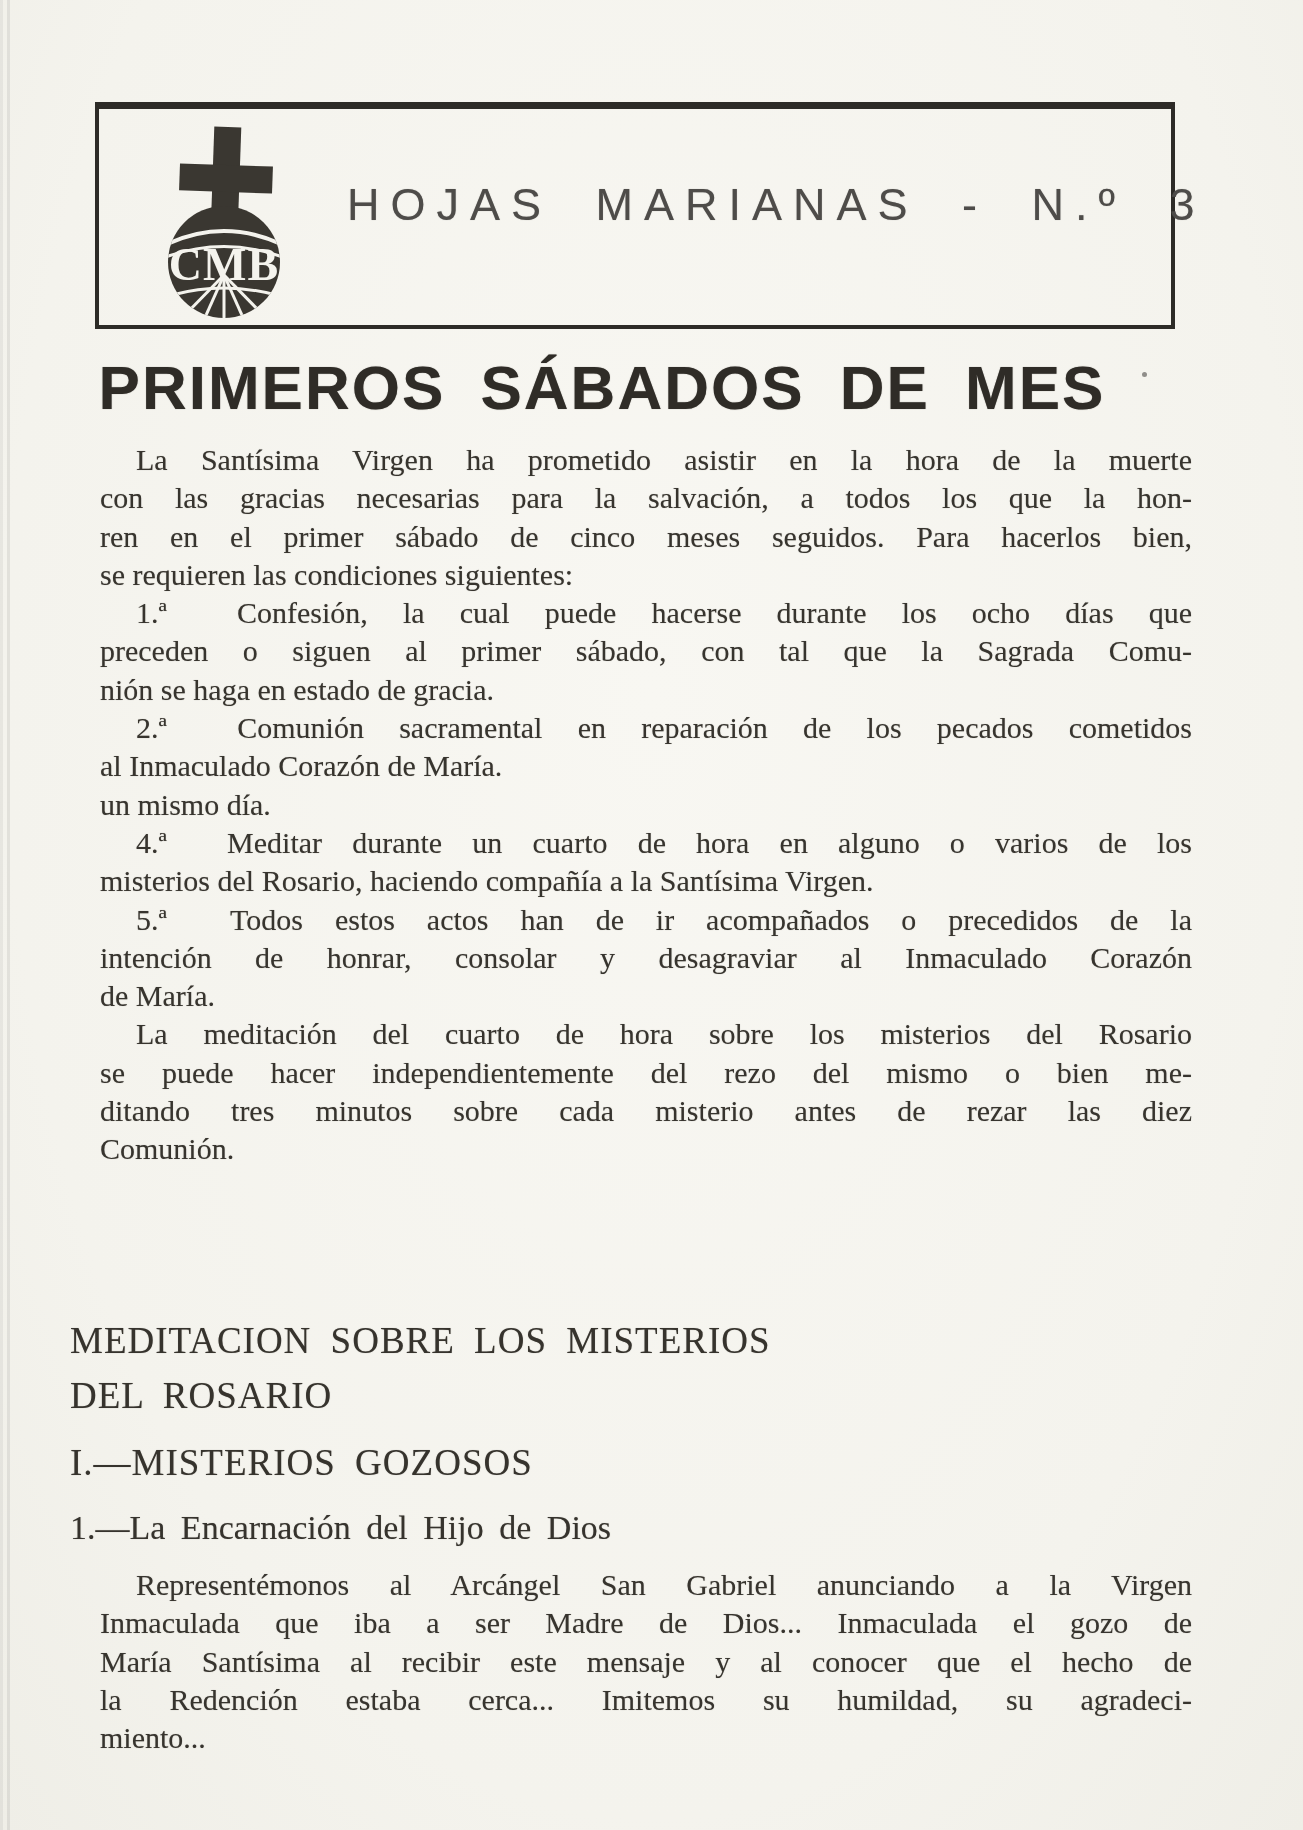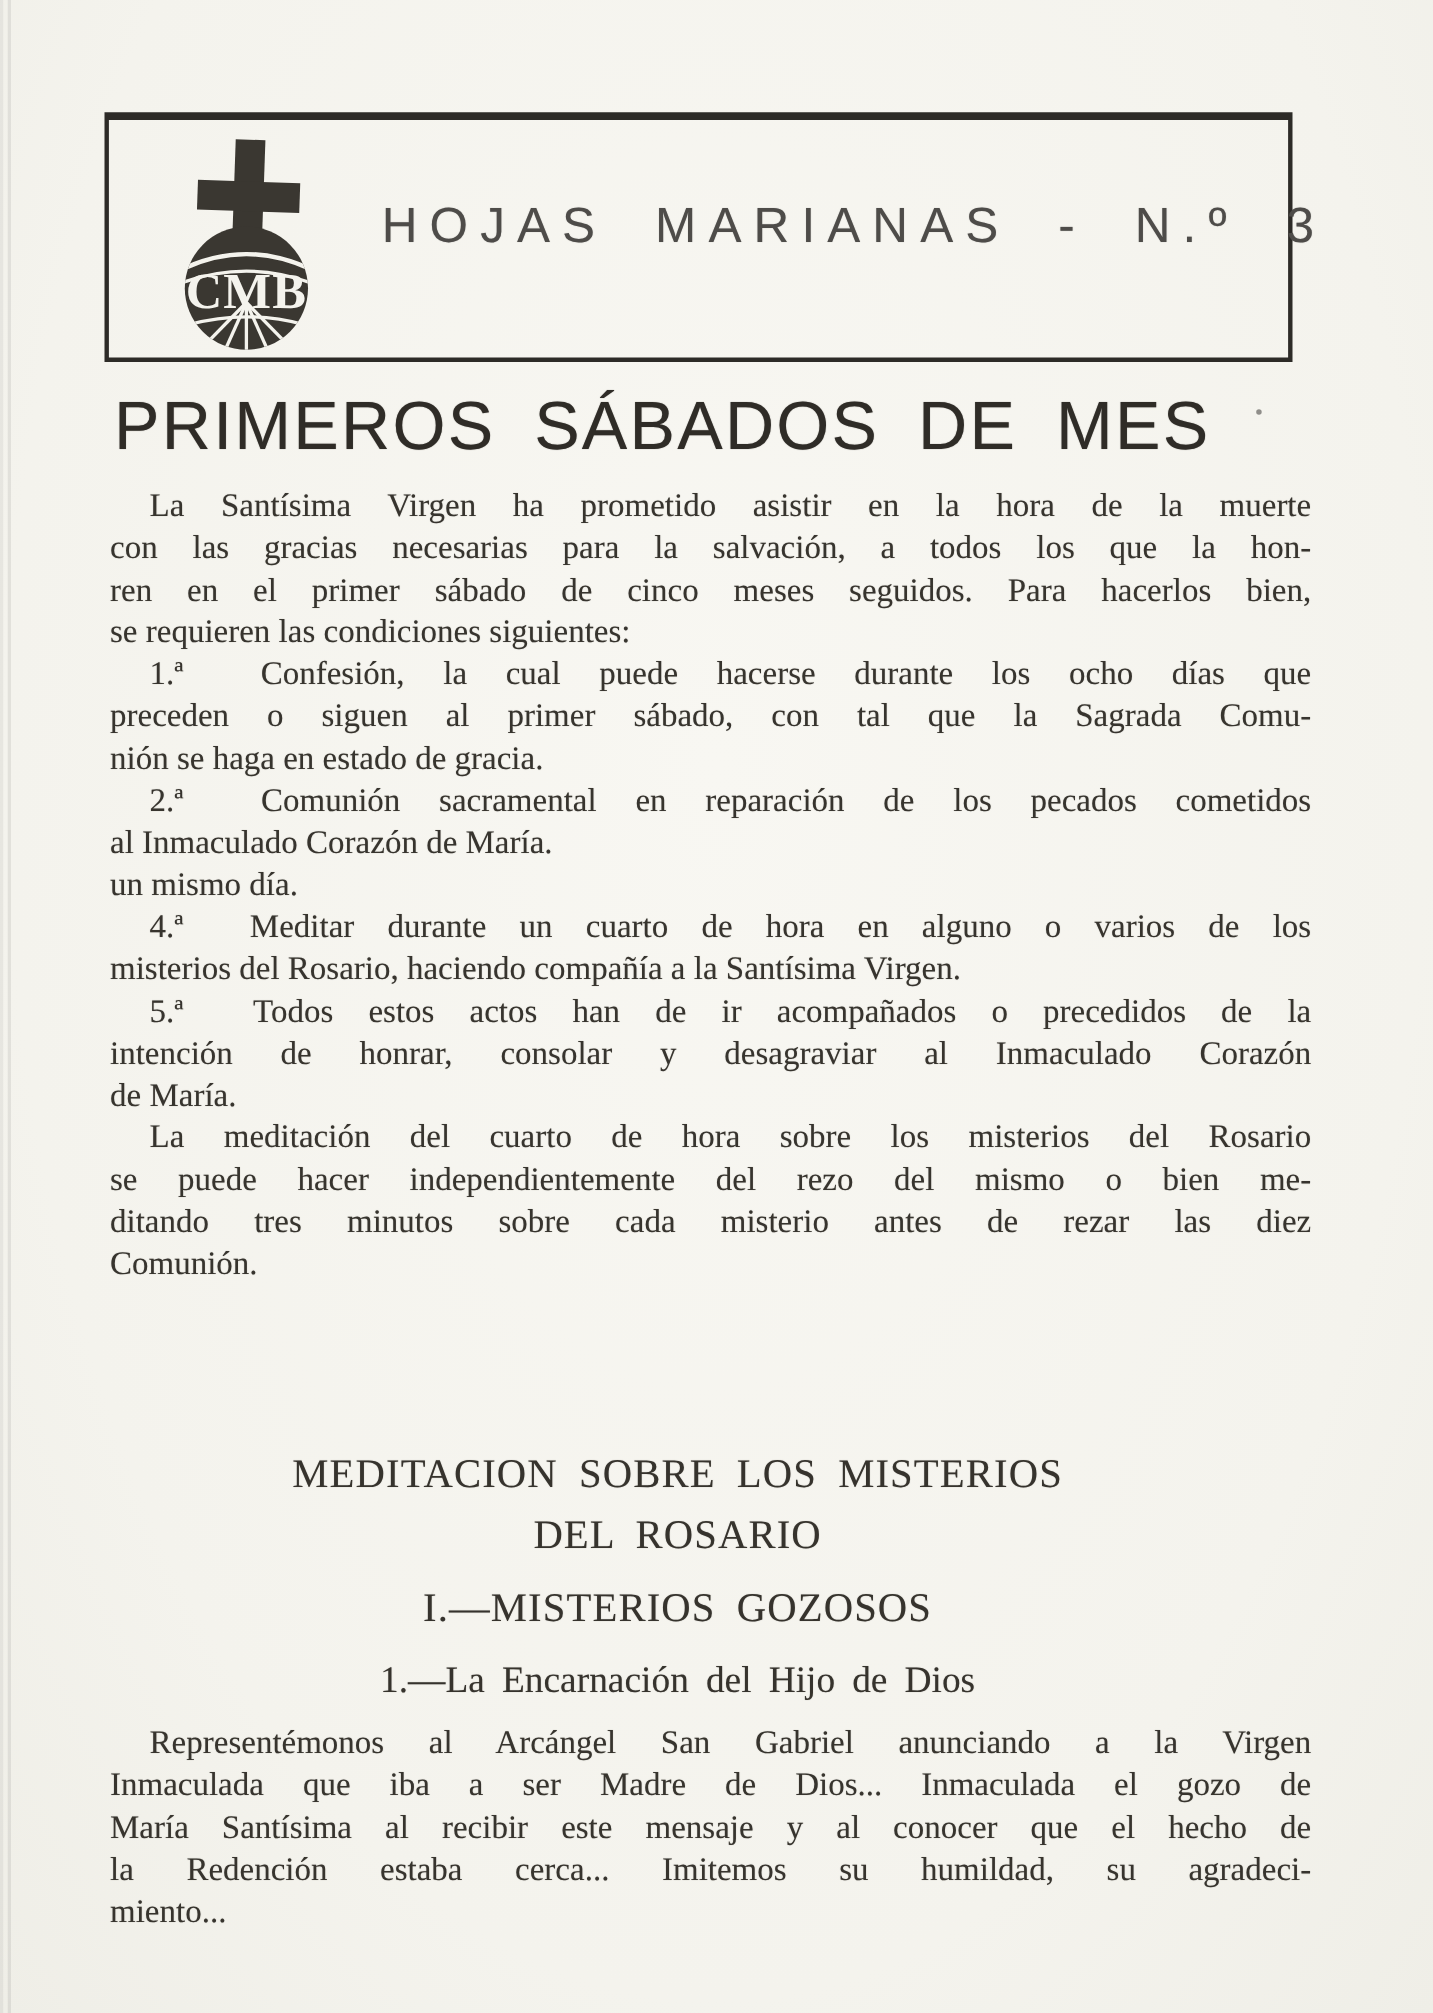--- a/index.html
+++ b/index.html
@@ -47,21 +47,21 @@
     text-shadow: 0 0 1px rgba(70,70,70,0.4);
   }
 
   
   .doc-title {
     position: absolute; left: 100px; top: 352px; width: 1092px;
     margin: 0;
     text-align: center;
     transform: translateX(-44px);
     font-family: "Liberation Sans", sans-serif;
-    font-size: 62px; font-weight: 400;
+    font-size: 62px; font-weight: 700;
     letter-spacing: 2px; word-spacing: 16px;
     color: #2f2c27;
     text-shadow: 0 0 1px rgba(47,44,39,0.5);
     white-space: nowrap;
   }
 
   
   .bodytext {
     position: absolute; left: 100px; top: 441px; width: 1092px;
     font-family: "Liberation Serif", serif;
@@ -69,21 +69,21 @@
     color: #37342e;
     text-shadow: 0 0 1px rgba(55,52,46,0.35);
   }
   .bl { text-align: justify; text-align-last: justify; }
   .bl.last { text-align-last: left; }
   .bl.ind { padding-left: 36px; }
 
   
   .h-serif {
     position: absolute; left: 100px; width: 1092px;
-    text-align: center; transform: translateX(-30px);
+    text-align: left; transform: translateX(-30px);
     font-family: "Liberation Serif", serif;
     font-weight: 400;
     color: #36332d;
     text-shadow: 0 0 1px rgba(54,51,45,0.35);
   }
   .h-meditation { top: 1313px; font-size: 37px; line-height: 55px; word-spacing: 9px; letter-spacing: 1px; }
   .h-gozosos   { top: 1441px; font-size: 37px; word-spacing: 9px; letter-spacing: 1px; }
   .h-mystery   { top: 1509px; font-size: 34px; word-spacing: 7px; }
 
   .final-para {

